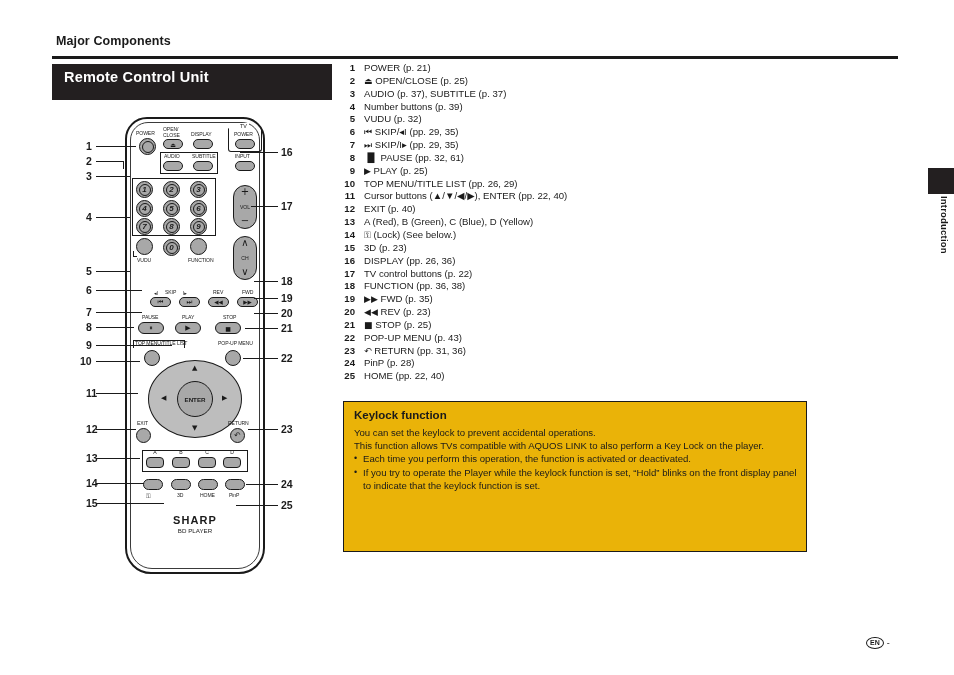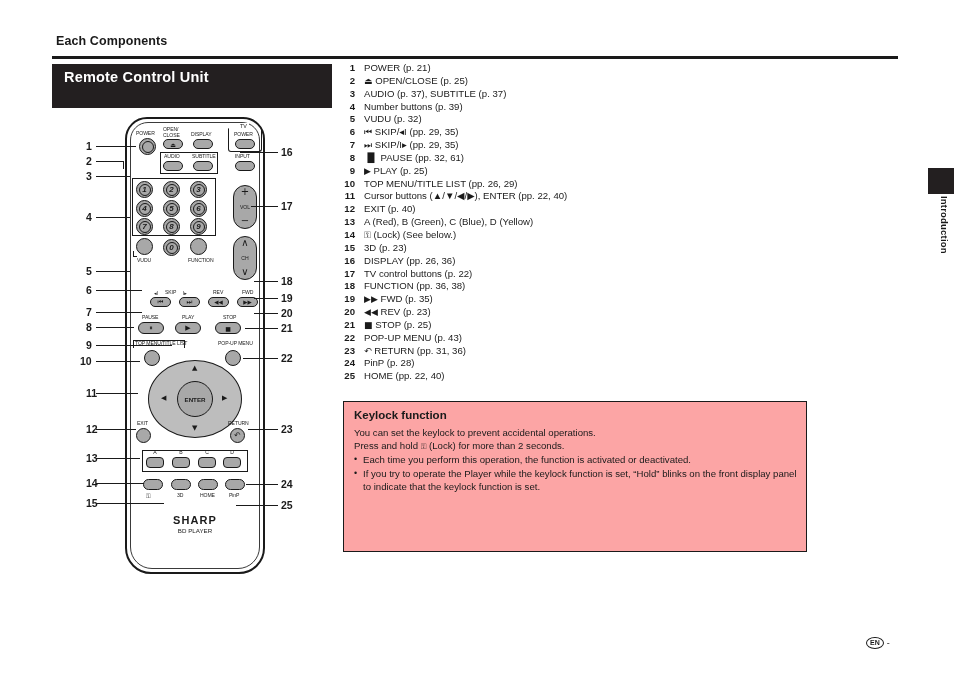--- a/index.html
+++ b/index.html
@@ -28,21 +28,21 @@
     position: absolute;
     left: 52px; top: 56px;
     width: 846px; height: 3px;
     background: #1a1a1a;
   }
 
   
   #section-bar {
     position: absolute;
     left: 52px; top: 64px;
-    width: 280px; height: 44px;
+    width: 280px; height: 36px;
     background: #231f20;
     padding-left: 13px;
   }
   #section-bar-label {
     position: absolute;
     left: 12px; top: 5px;
     font-size: 14.5px;
     font-weight: bold;
     color: #ffffff;
     letter-spacing: .2px;
@@ -116,21 +116,21 @@
   }
   .gly { font-family: "DejaVu Sans", sans-serif; font-size: 9px; }
   .gly-sm { font-family: "DejaVu Sans", sans-serif; font-size: 7.5px; }
 
   
   #keylock-box {
     position: absolute;
     left: 343px; top: 401px;
     width: 464px; height: 151px;
     border: 1.6px solid #1a1a1a;
-    background: #fca5a5;
+    background: #eab308;
   }
   #keylock-title {
     position: absolute;
     left: 10px; top: 7px;
     font-size: 11.5px;
     font-weight: bold;
   }
   #keylock-lines {
     position: absolute;
     left: 10px; top: 24px;
@@ -371,21 +371,21 @@
   }
   .lead-v {
     position: absolute;
     width: 1.1px;
     background: #1a1a1a;
   }
 </style>
 </head>
 <body>
 
-<div id="page-title">Each Components</div>
+<div id="page-title">Major Components</div>
 <div id="title-rule"></div>
 
 <div id="section-bar">
   <div id="section-bar-label">Remote Control Unit</div>
 </div>
 
 <div id="side-tab-block"></div>
 <div id="side-tab-text">Introduction</div>
 
 <div id="footer-marker">
@@ -493,23 +493,21 @@
     <div class="legend-row">
       <span class="legend-num">25</span>
       <span class="legend-text"><span>HOME (pp. 22, 40)</span></span>
     </div>
   </div>
 
 <div id="keylock-box">
   <div id="keylock-title">Keylock function</div>
   <div id="keylock-lines">
     <div class="kl-line">You can set the keylock to prevent accidental operations.</div>
-    <div class="kl-line">
-      <span>Press and hold </span><span class="gly-sm">⚿</span><span> (Lock) for more than 2 seconds.</span>
-    </div>
+    <div class="kl-line">This function allows TVs compatible with AQUOS LINK to also perform a Key Lock on the player.</div>
     <div class="kl-bullet">
       <span class="dot">•</span>
       <span class="body">Each time you perform this operation, the function is activated or deactivated.</span>
     </div>
     <div class="kl-bullet">
       <span class="dot">•</span>
       <span class="body">
         <span>If you try to operate the Player while the keylock function is set, “Hold” blinks on the front display panel</span><br>
         <span>to indicate that the keylock function is set.</span>
       </span>

